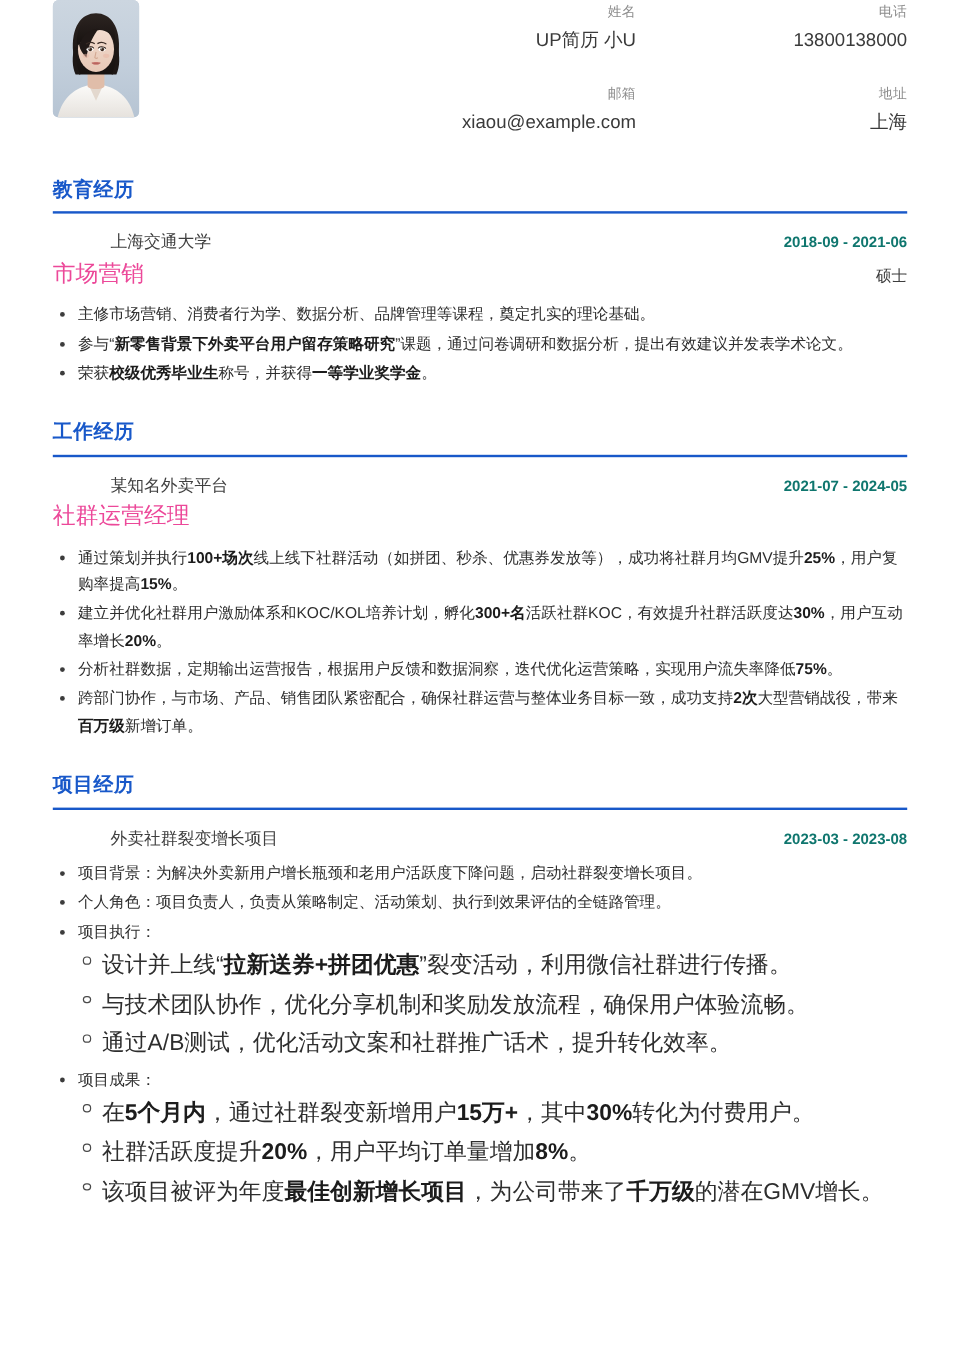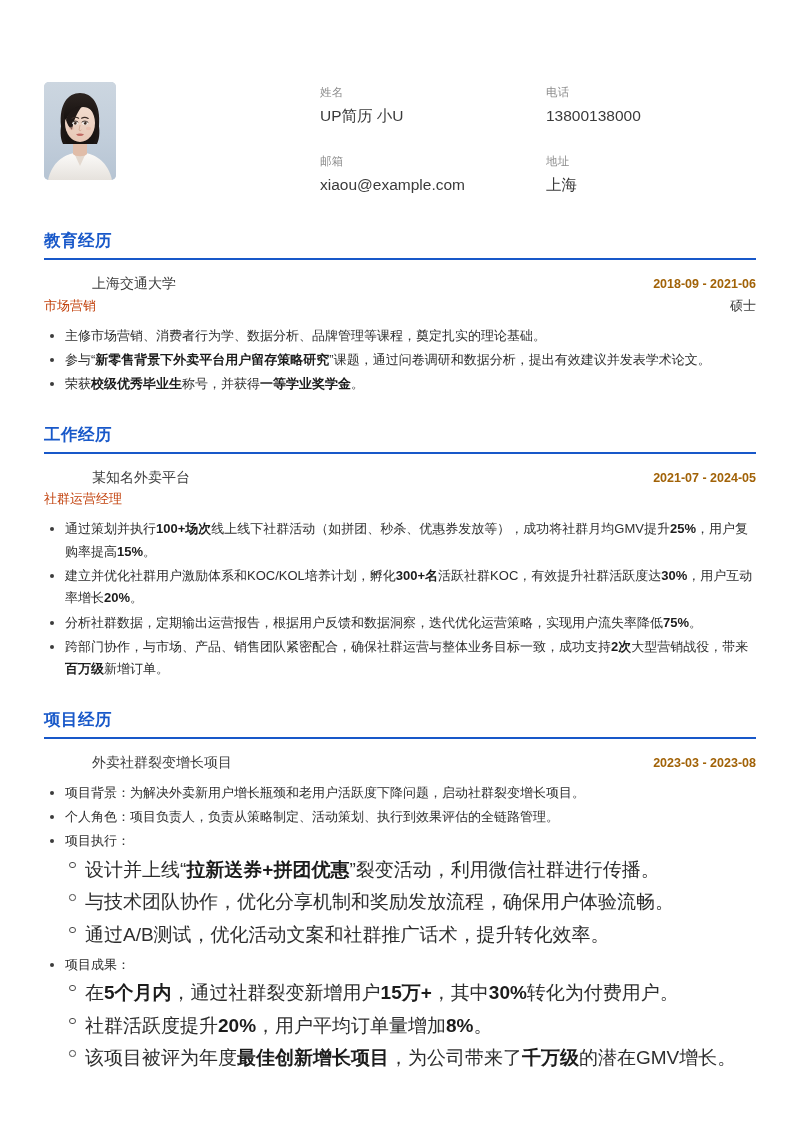--- a/index.html
+++ b/index.html
@@ -22,22 +22,22 @@
     height: 1130px;
     padding: 0 44px;
     position: relative;
     overflow: hidden;
   }
 
   
   .header {
     display: flex;
     align-items: flex-start;
-    padding-top: 82px;
     padding-bottom: 4px;
+    text-align: right;
   }
 
   .avatar-wrap {
     width: 72px;
     height: 98px;
     flex: 0 0 72px;
     border-radius: 5px;
     overflow: hidden;
     background: #c8d2dd;
     position: relative;
@@ -106,30 +106,30 @@
   .entry-org {
     font-size: 14px;
     font-weight: normal;
     color: #404040;
     margin-left: 48px;
   }
 
   .entry-date {
     font-size: 12.5px;
     font-weight: bold;
-    color: #a16207;
+    color: #0f766e;
     white-space: nowrap;
     padding-left: 16px;
   }
 
   .entry-row.sub { margin-top: 3px; }
 
   .entry-role {
-    font-size: 13px;
-    color: #c2410c;
+    font-size: 19px;
+    color: #ec4899;
   }
 
   .entry-degree {
     font-size: 13px;
     color: #3d3d3d;
     white-space: nowrap;
     padding-left: 16px;
   }
 
   

